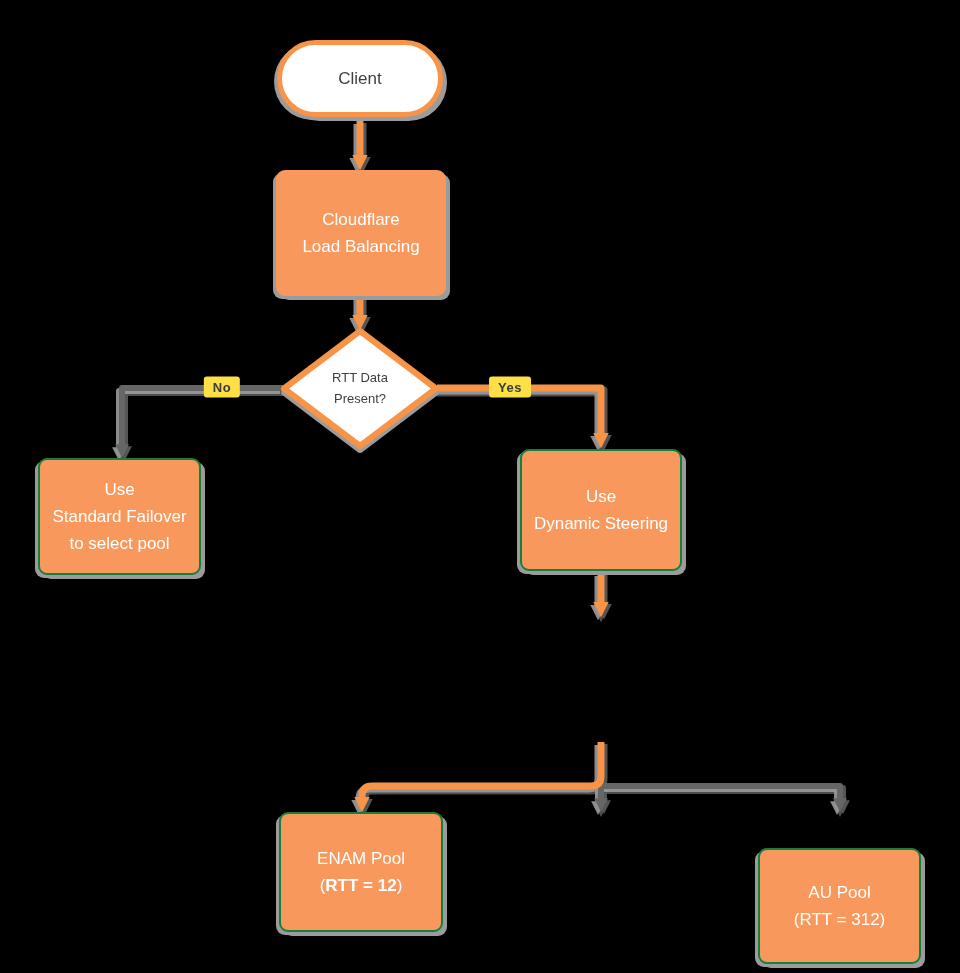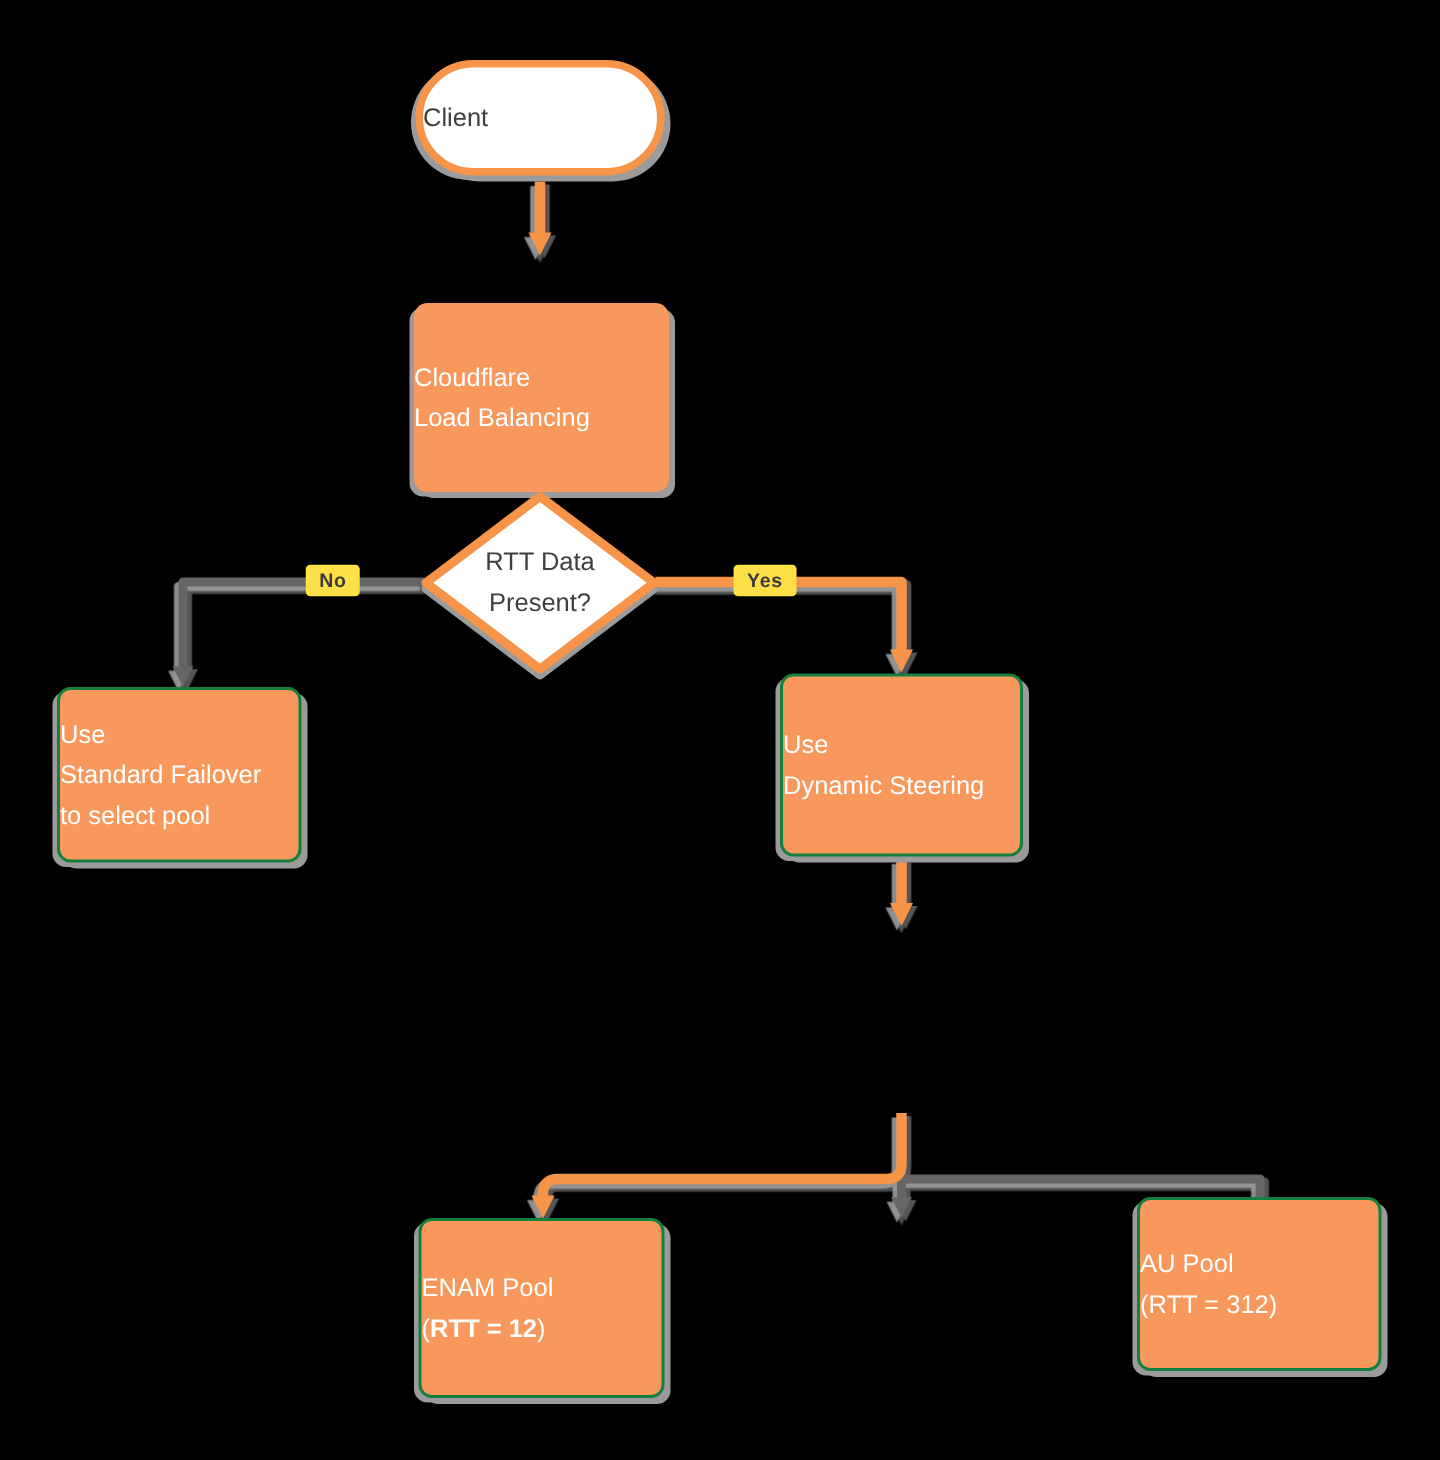--- a/index.html
+++ b/index.html
@@ -13,42 +13,42 @@
   
   svg.connectors{
     position:absolute;left:0;top:0;width:960px;height:973px;
     pointer-events:none;
     filter:drop-shadow(-3px 3px 0 rgba(155,155,155,.9)) drop-shadow(3px 2px 0 rgba(155,155,155,.55));
   }
 
   
   .node{
     position:absolute;display:flex;flex-direction:column;
-    align-items:flex-start;justify-content:center;text-align:center;
+    align-items:center;justify-content:center;text-align:center;
     box-sizing:border-box;
   }
   .box{
     background:#F8985C;color:#FFFFFF;border-radius:9px;
     border:2px solid #15803d;
     box-shadow:4px 4px 0 #9B9B9B,-3px 3px 0 #9B9B9B;
     font-size:17px;line-height:1.6;
   }
-  .box.no-border{border:none;margin-top:32px;}
+  .box.no-border{border:none;}
   .pill{
     background:#FFFFFF;color:#3F3F3F;
     border:5px solid #F79447;border-radius:44px;
     box-shadow:4px 4px 0 #9B9B9B,-3px 3px 0 #9B9B9B;
     font-size:17px;
   }
   .diamond{position:absolute;}
   .diamond svg{position:absolute;left:0;top:0;overflow:visible;}
   .diamond .dtext{
     position:absolute;left:0;top:0;width:100%;height:100%;
     display:flex;flex-direction:column;align-items:center;justify-content:center;
-    text-align:right;color:#3F3F3F;font-size:17px;line-height:1.55;
+    text-align:right;color:#3F3F3F;font-size:13px;line-height:1.55;
   }
   .edge-badge{
     position:absolute;transform:translate(-50%,-50%);
     background:#fde047;color:#3B3B3B;
     font-size:13px;font-weight:bold;letter-spacing:.5px;
     padding:4px 9px;border-radius:3px;line-height:1;
   }
   .line{white-space:nowrap;}
   b{font-weight:bold;}
 </style>
@@ -112,18 +112,18 @@
     <div class="line">Dynamic Steering</div>
   </div>
 
 
   <div class="node box" style="left:279px;top:812px;width:164px;height:120px;">
     <div class="line">ENAM Pool</div>
     <div class="line"><span>(</span><b>RTT = 12</b><span>)</span></div>
   </div>
 
 
-  <div class="node box" style="left:758px;top:798px;width:163px;height:116px;">
+  <div class="node box" style="left:758px;top:848px;width:163px;height:116px;">
     <div class="line">AU Pool</div>
     <div class="line">(RTT = 312)</div>
   </div>
 
 </div>
 
 </body></html>

